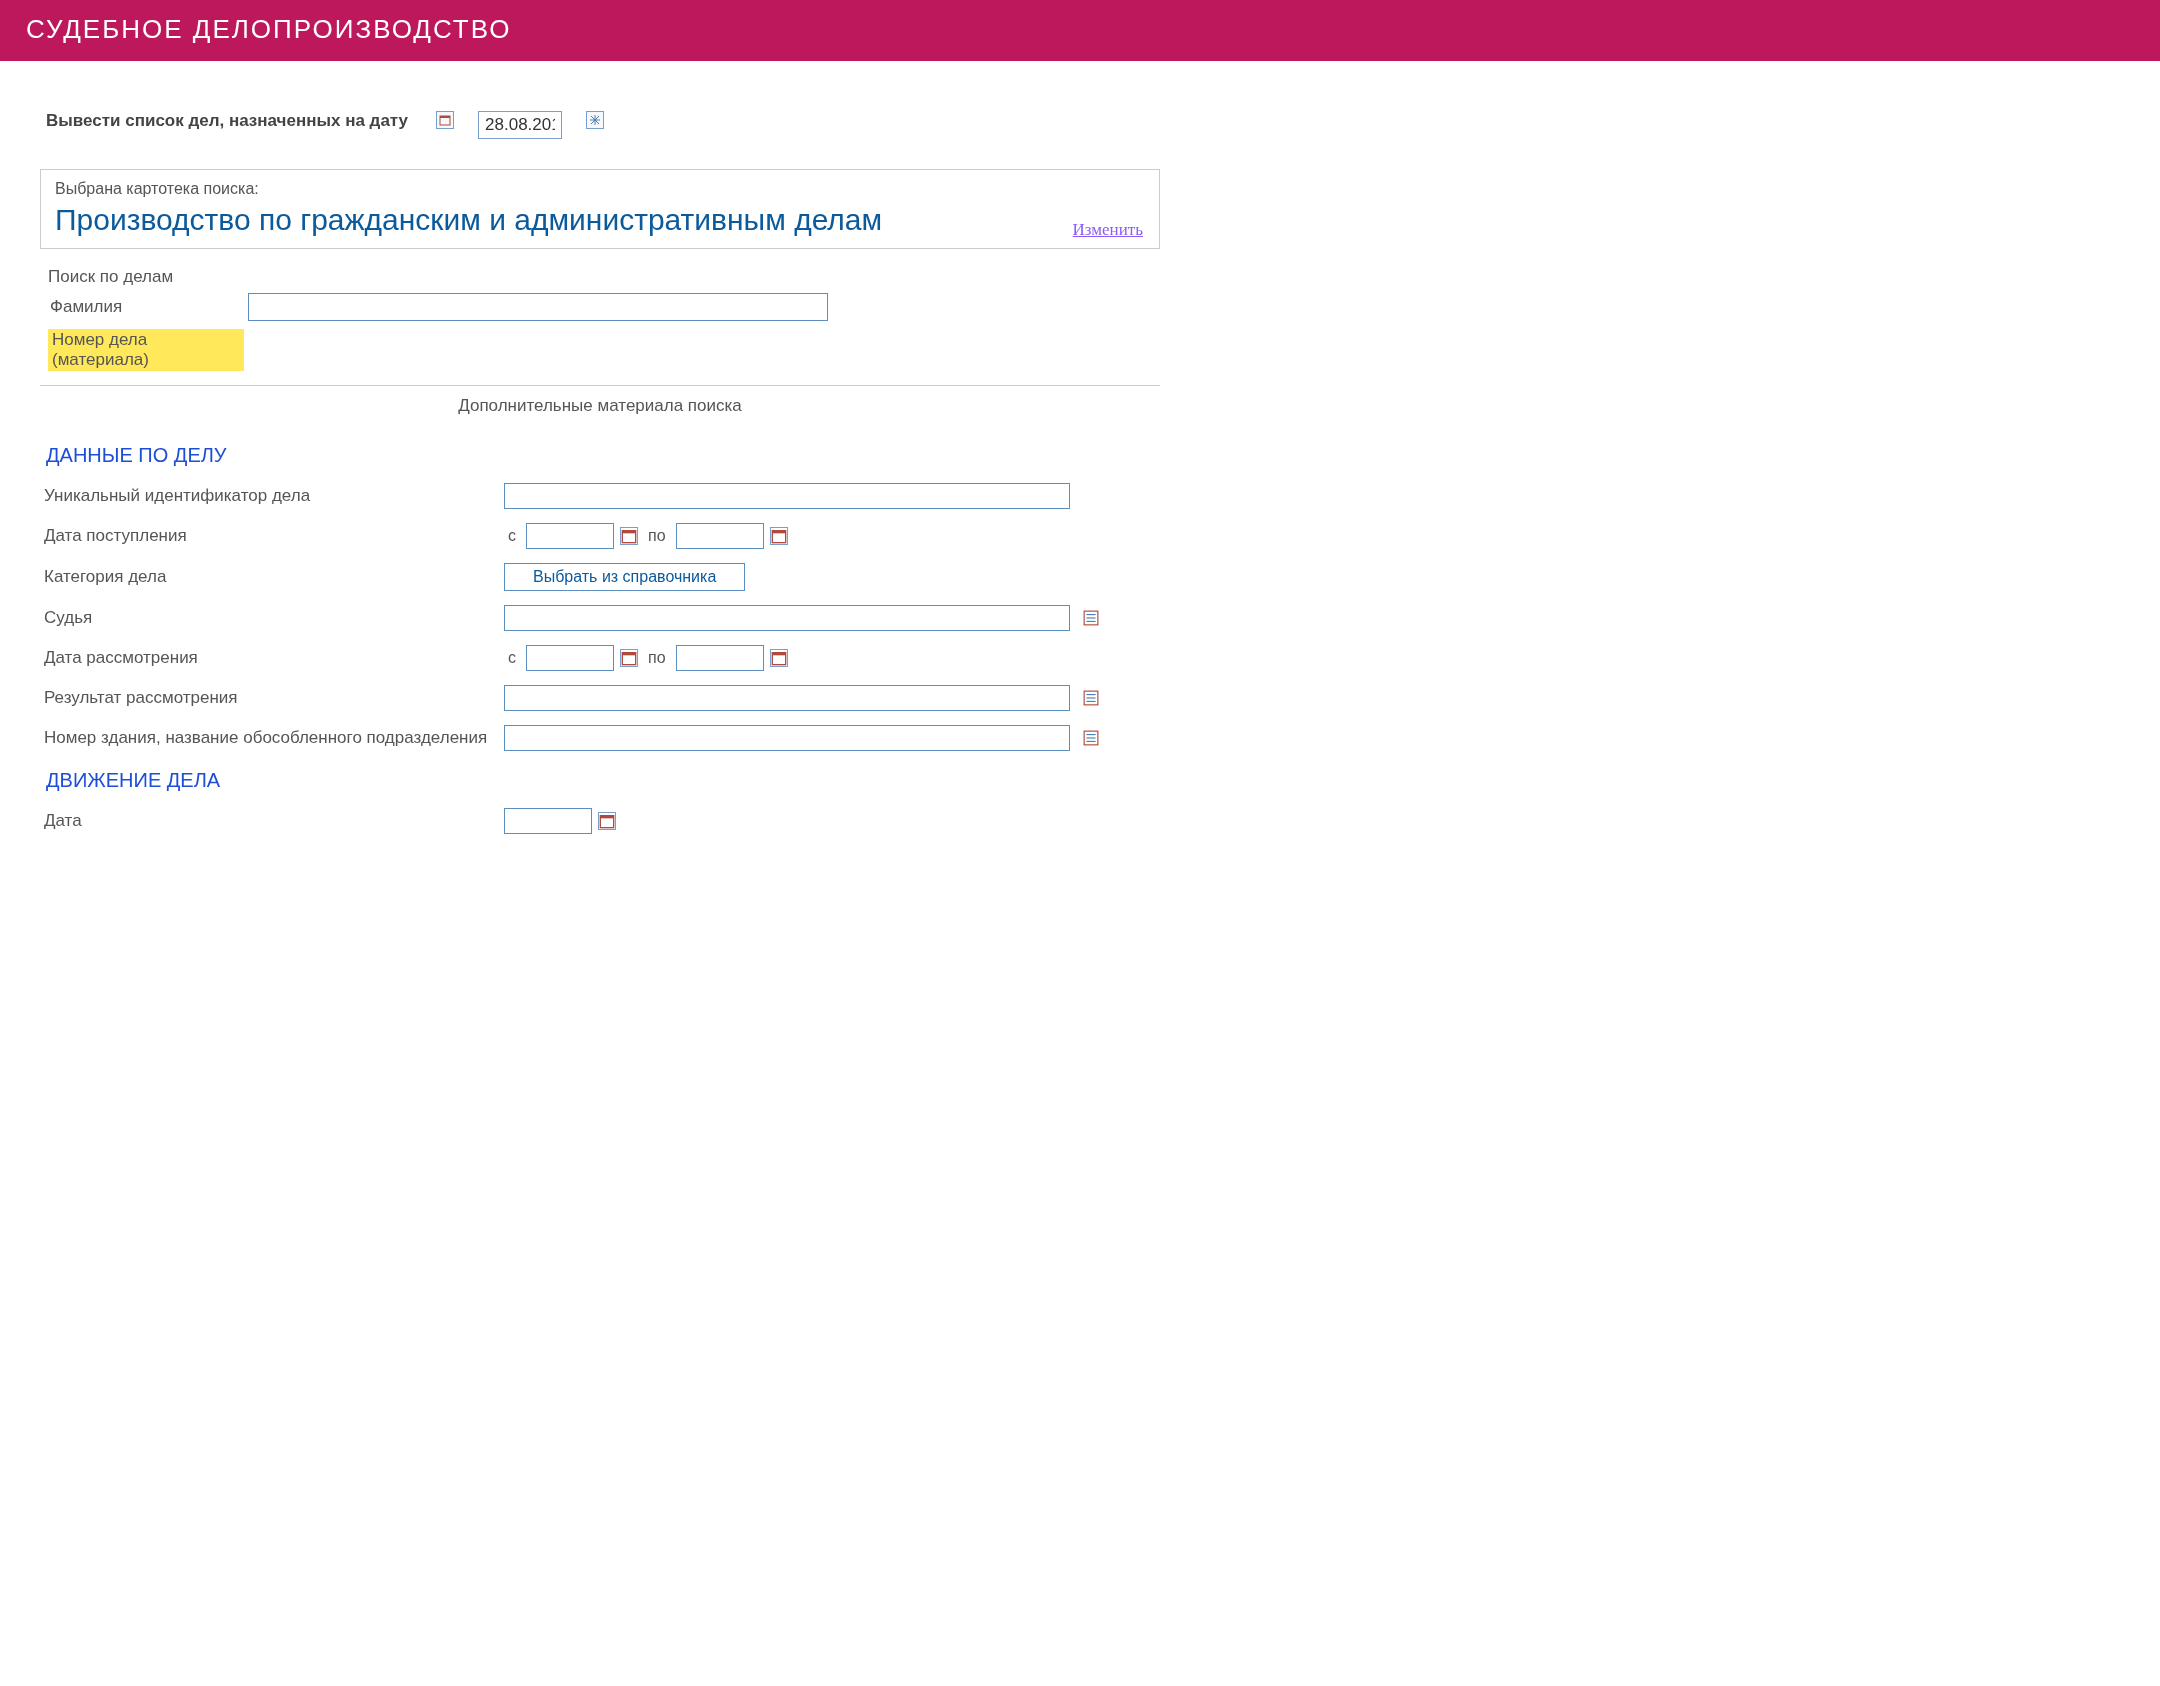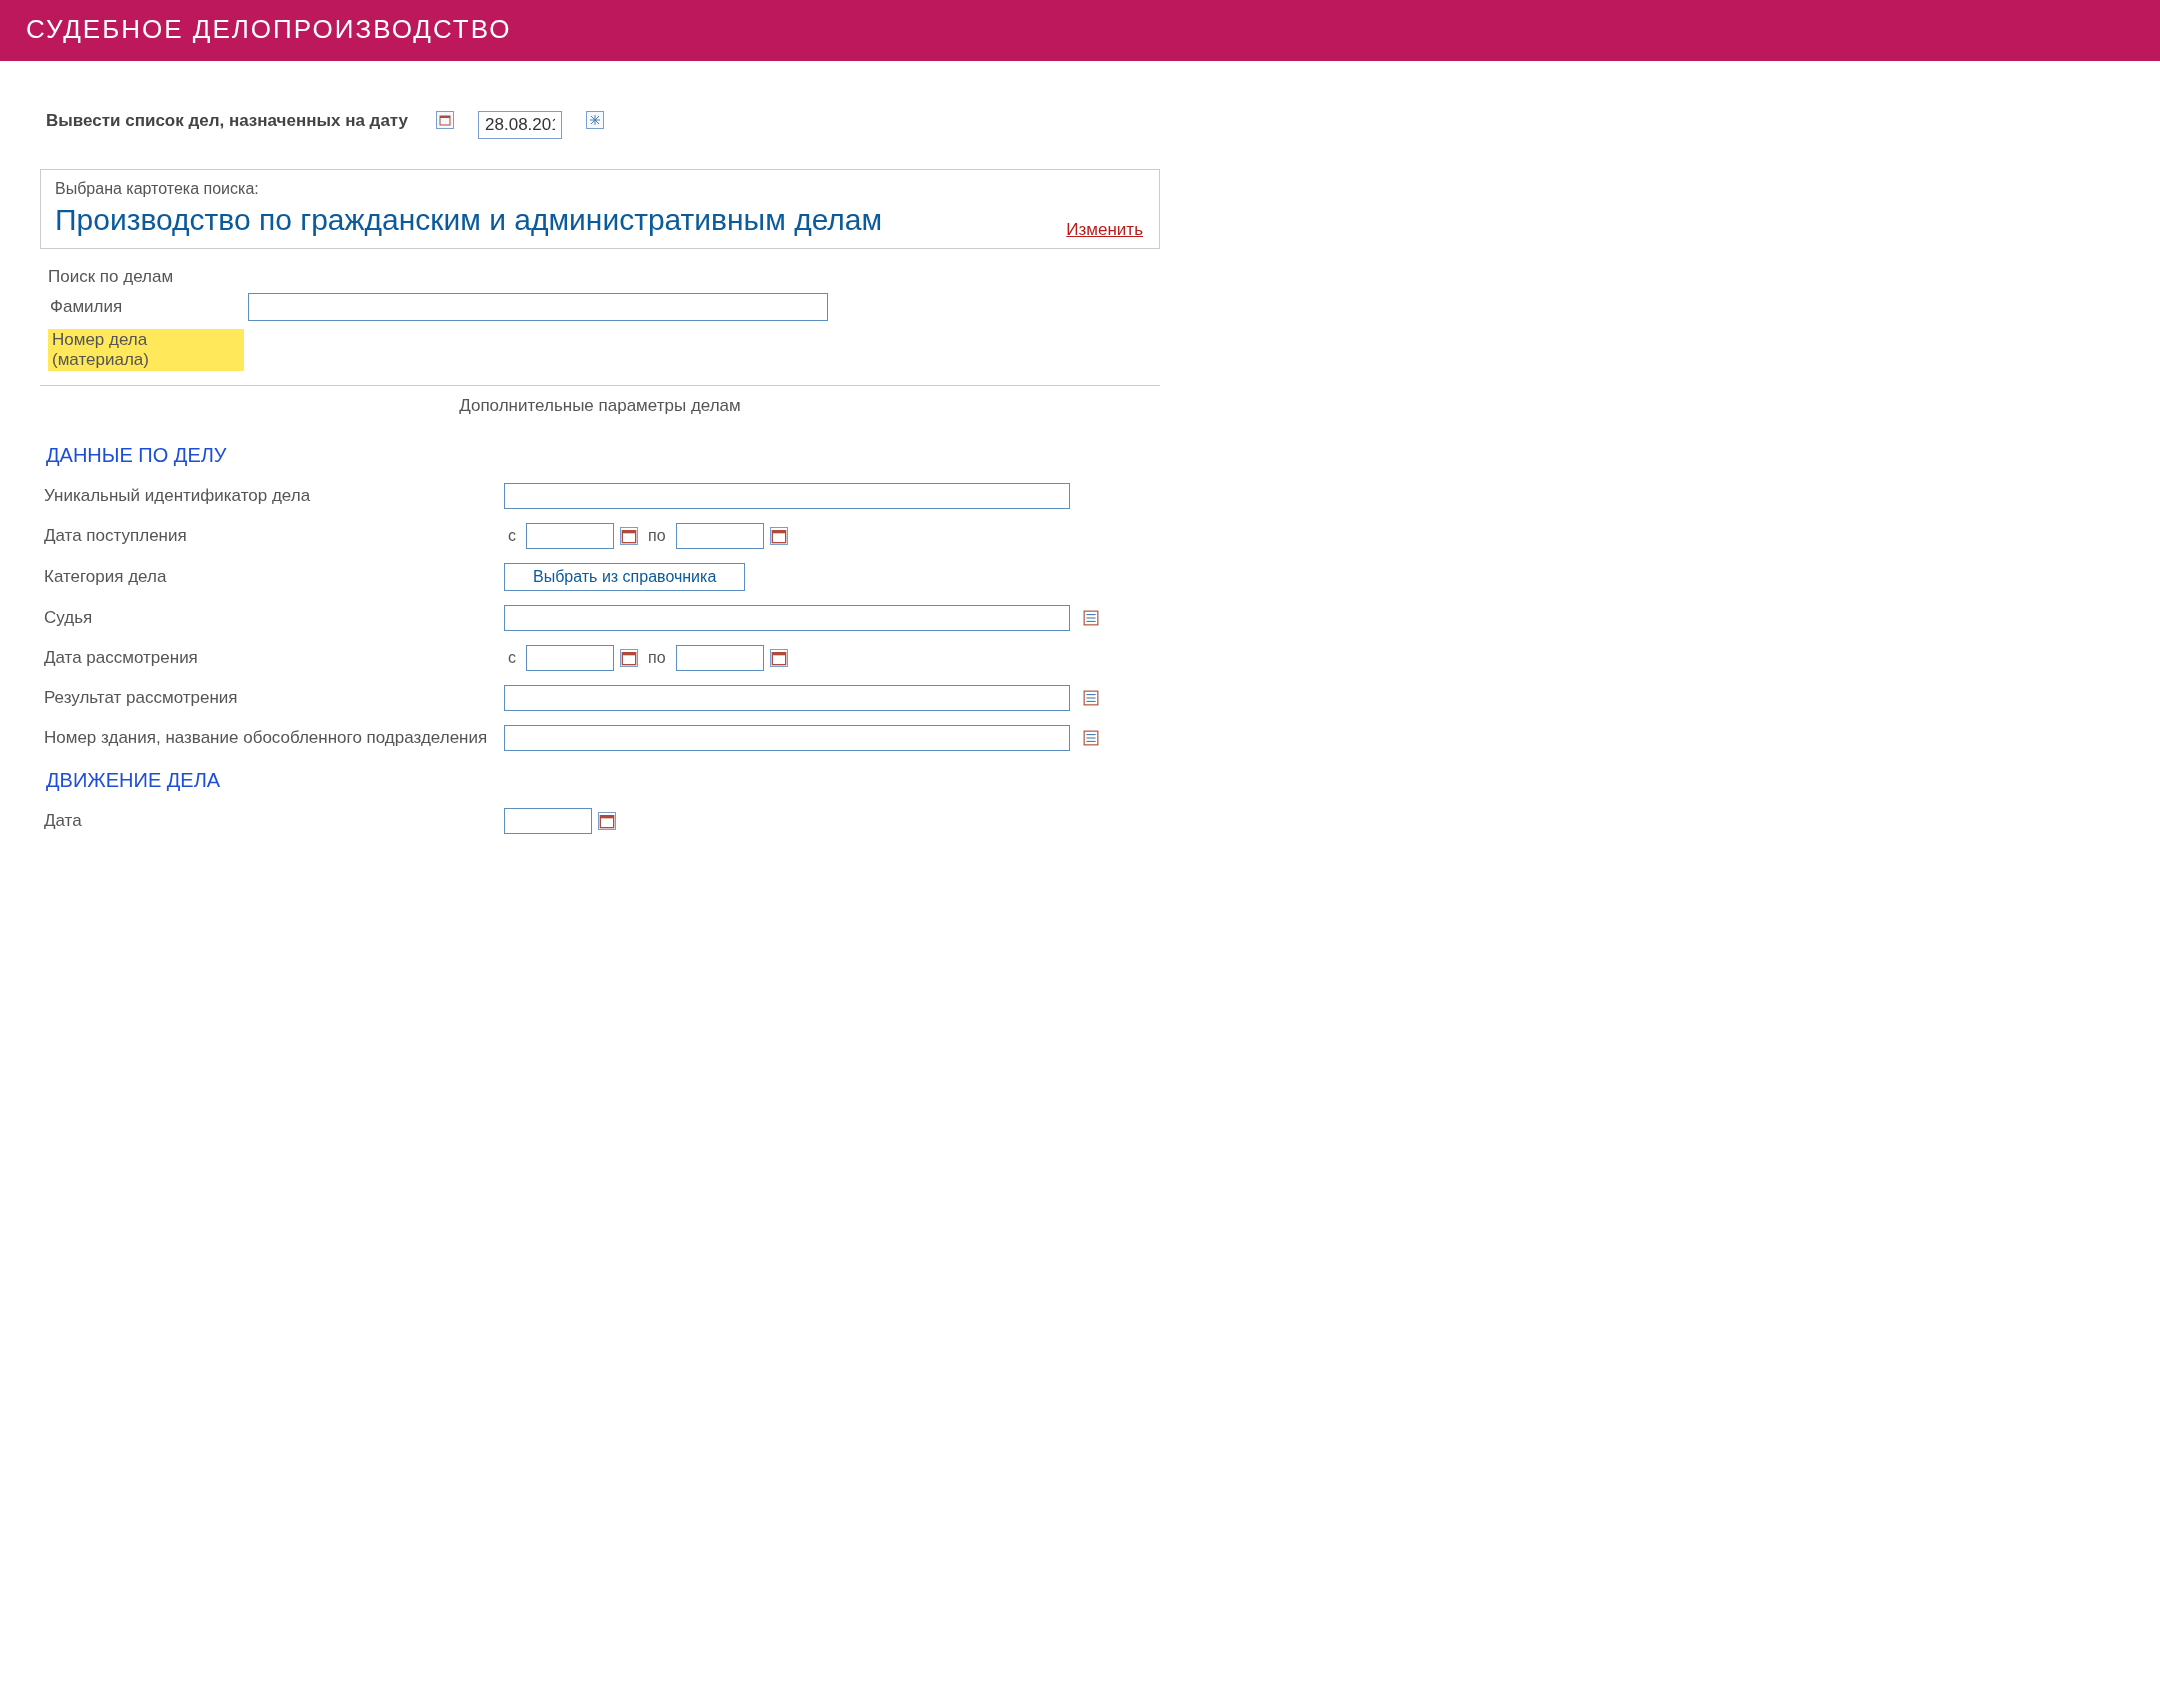--- a/index.html
+++ b/index.html
@@ -62,27 +62,28 @@
     color: #555;
     margin-bottom: 4px;
   }
   .card-title {
     color: #0b5a9c;
     font-size: 30px;
     font-weight: 400;
     line-height: 1.2;
   }
   .change-link {
-    color: #b91c1c;
+    color: #8b5cf6;
     text-decoration: underline;
     font-size: 17px;
     position: absolute;
     right: 16px;
     bottom: 8px;
     cursor: pointer;
+    font-family: Liberation Serif, serif;
   }
   .search-section {
     padding: 6px 8px 0 8px;
   }
   .search-title {
     font-size: 17px;
     color: #555;
     margin-bottom: 6px;
   }
   .form-row {
@@ -230,21 +231,21 @@
       <input class="txt" type="text" value="" style="">
     </div>
     <div class="form-row">
       <span class="form-label-wrap">
         <span class="form-label highlight">Номер дела (материала)</span>
       </span>
     </div>
   </div>
 
   <div class="divider"></div>
-  <div class="extra-params">Дополнительные параметры делам</div>
+  <div class="extra-params">Дополнительные материала поиска</div>
 
   <div class="section-heading">ДАННЫЕ ПО ДЕЛУ</div>
 
   <div class="param-row">
     <span class="param-label">Уникальный идентификатор дела</span>
     <div class="param-input-wrap">
       <input class="wide" type="text" value="" style="">
     </div>
   </div>
 

